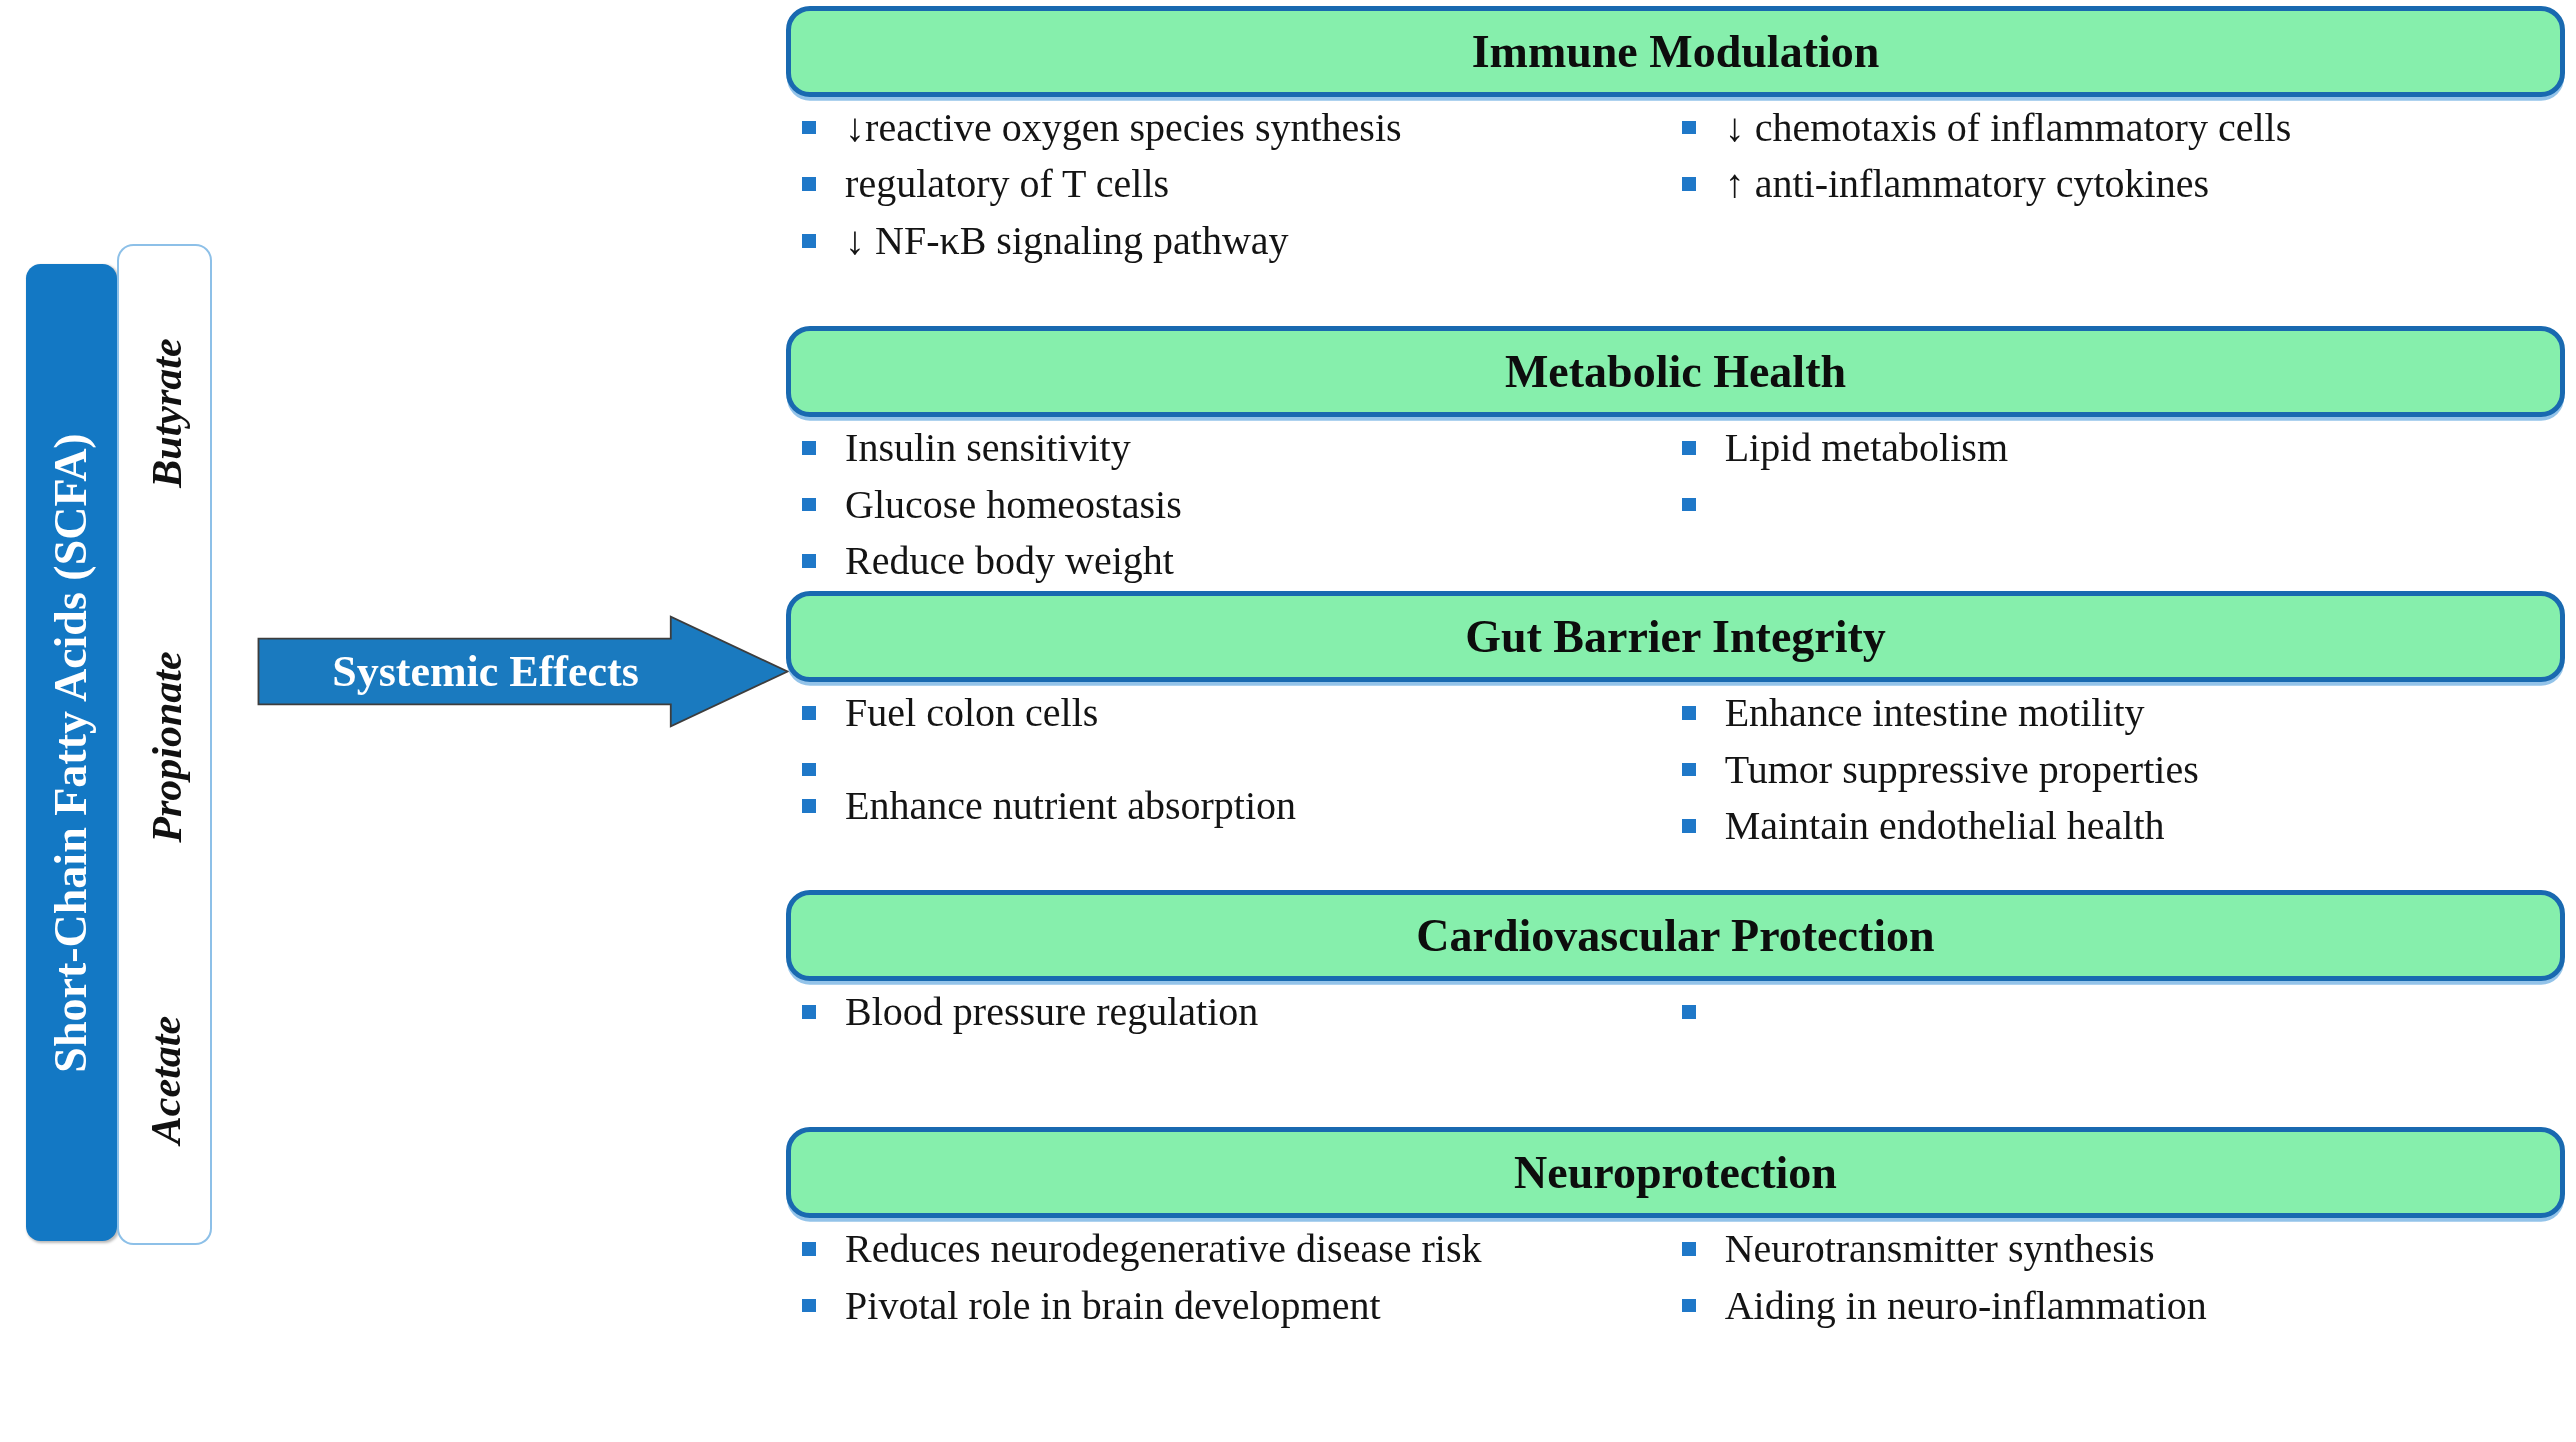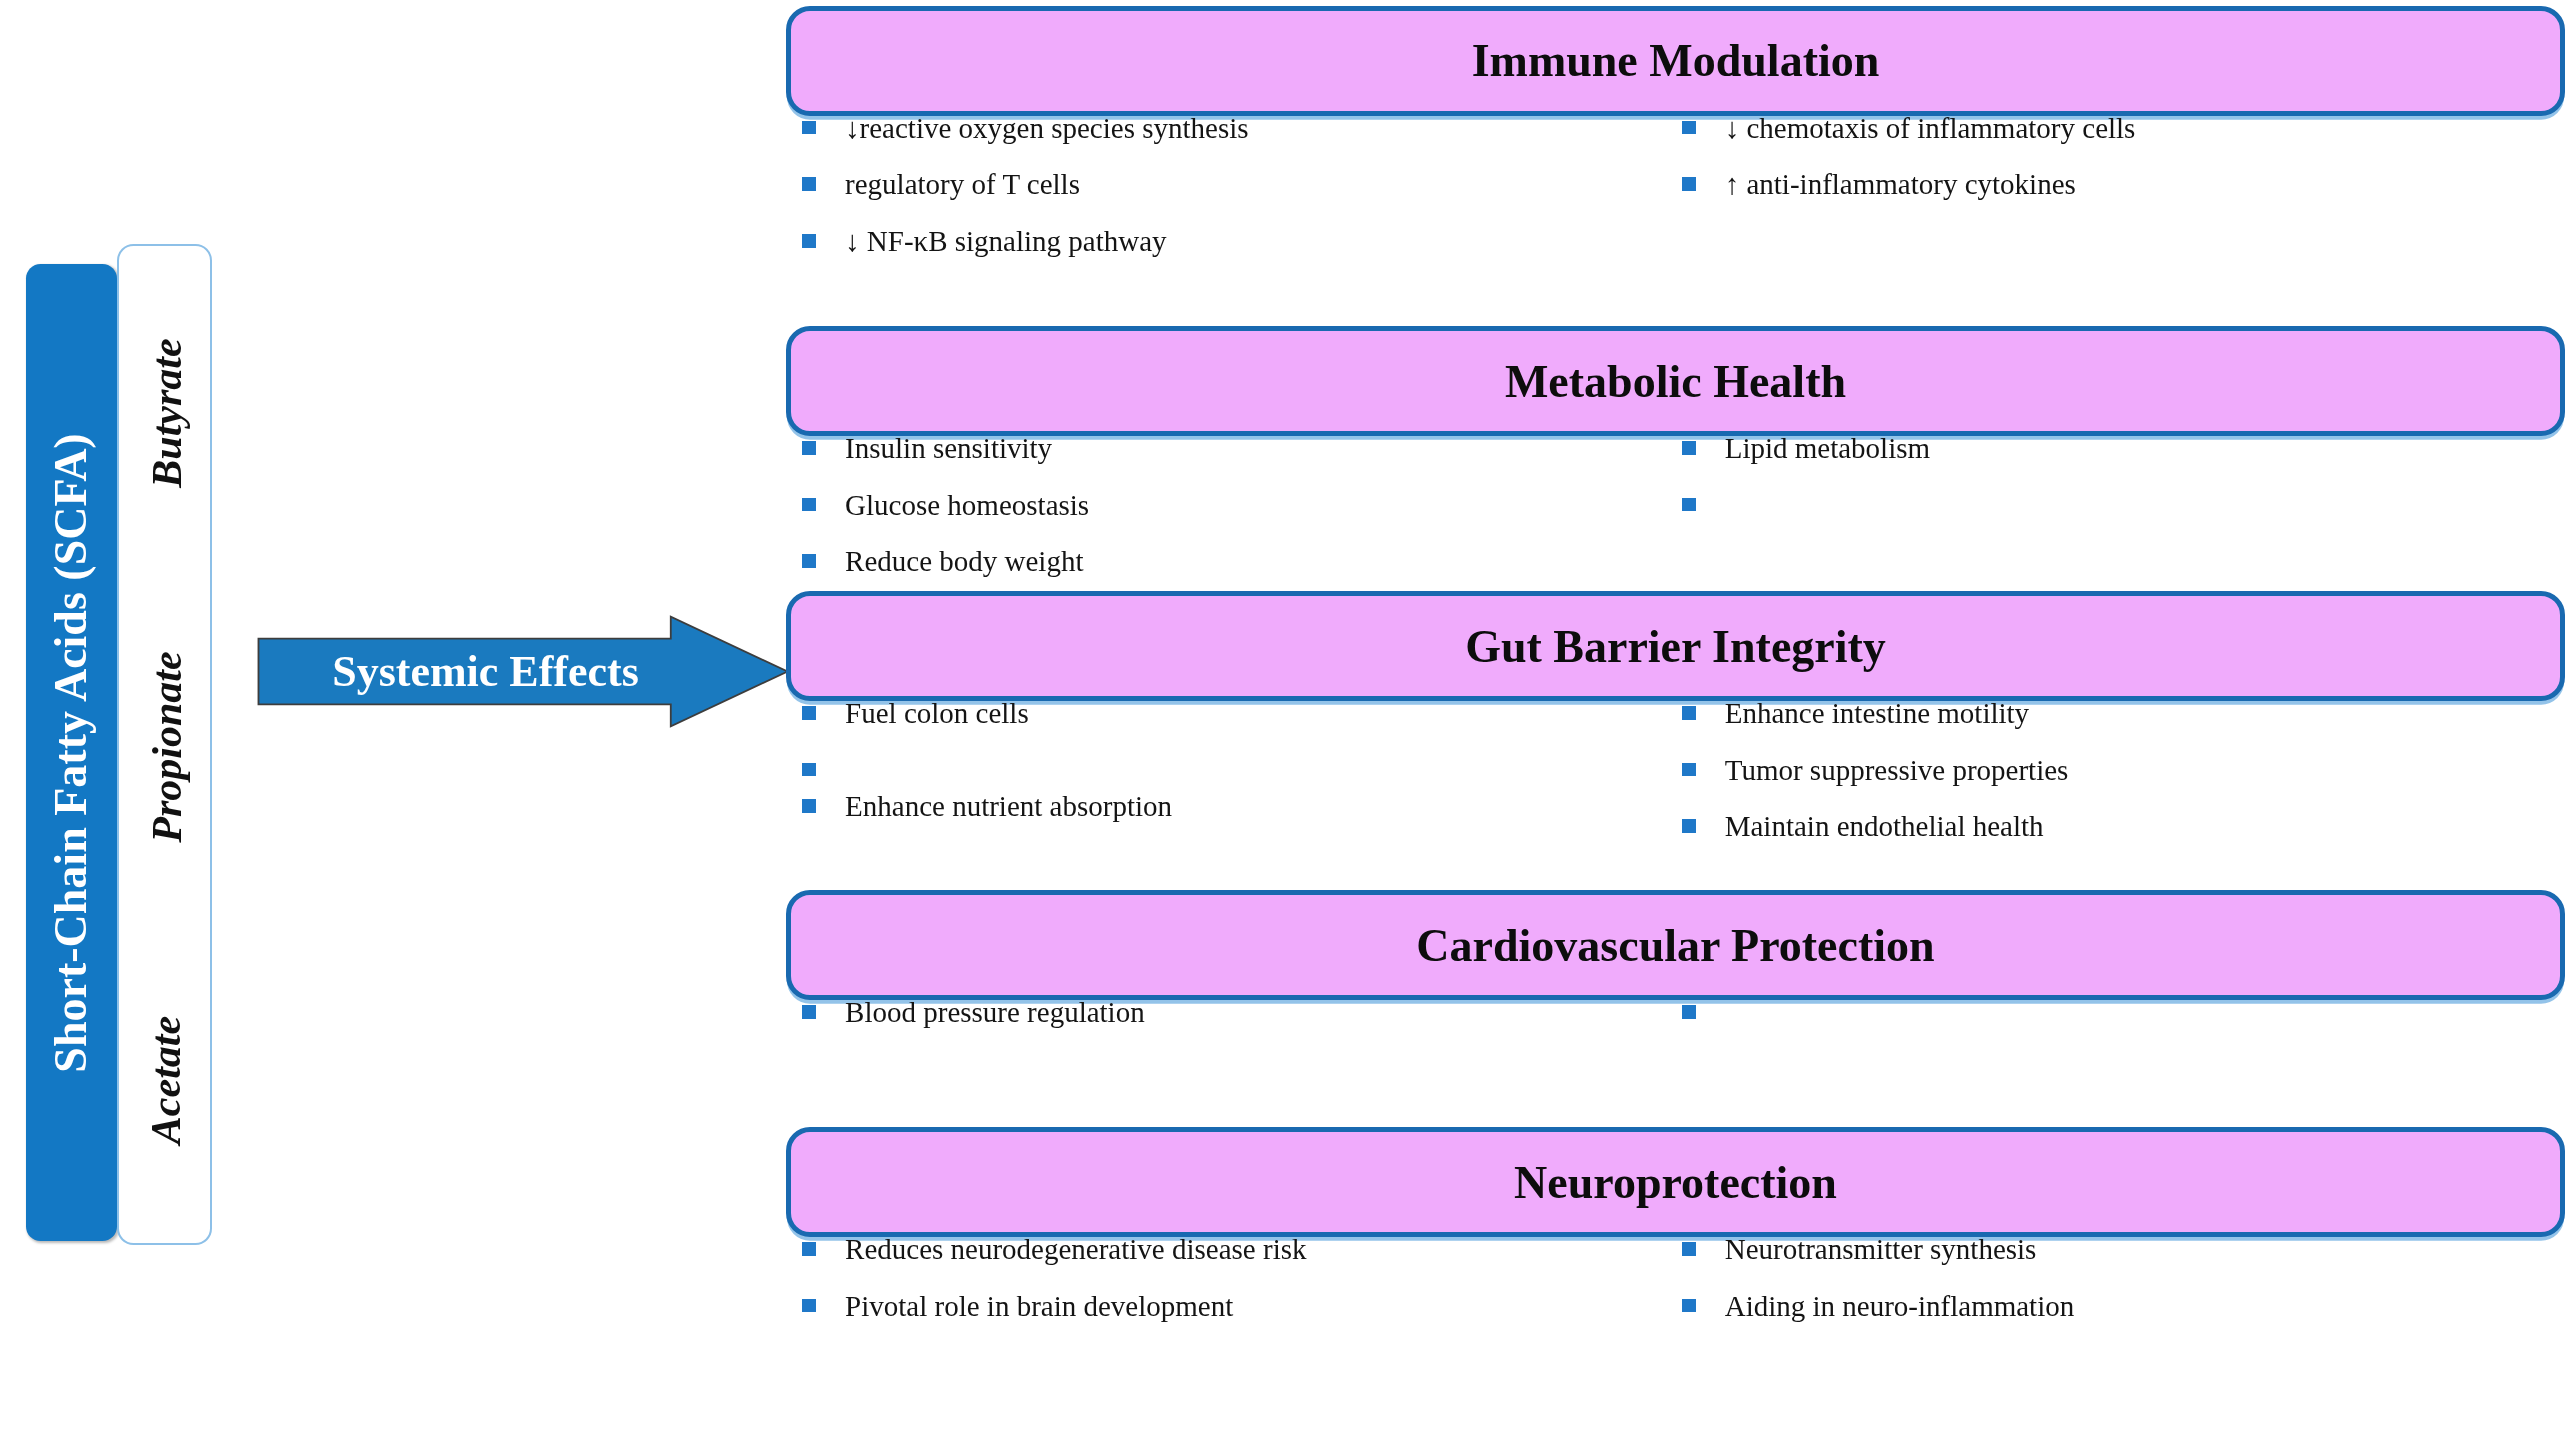--- a/index.html
+++ b/index.html
@@ -111,25 +111,25 @@
     width: 1779px;
     height: 1442px;
   }
   .section { position: absolute; left: 0; width: 1779px; }
 
   .section-header {
     position: absolute;
     left: 0;
     top: 0;
     width: 1779px;
-    height: 110px;
+    height: 91px;
     box-sizing: border-box;
     border: 5.5px solid #1969B0;
     border-radius: 24px;
-    background: #f0abfc;
+    background: #86efac;
     display: flex;
     align-items: center;
     justify-content: center;
     box-shadow: 0 4.6px 0 -0.9px rgba(141,192,232,0.95);
   }
   .section-title {
     font-weight: bold;
     font-size: 46px;
     color: #0d0d0d;
     white-space: nowrap;
@@ -155,21 +155,21 @@
   }
   .bullet-marker {
     flex: 0 0 auto;
     width: 13.7px;
     height: 13.7px;
     background: #1F78C8;
     margin-top: 20px;
     margin-right: 29px;
   }
   .bullet-text {
-    font-size: 29px;
+    font-size: 40px;
     line-height: 54px;
     color: #141414;
     white-space: pre-wrap;
   }
   .bullet-text.wrap { max-width: 802px; white-space: normal; }
 
   
   #section-immune    { top: 5.5px; }
   #section-metabolic { top: 326px; }
   #section-gut       { top: 591px; }

